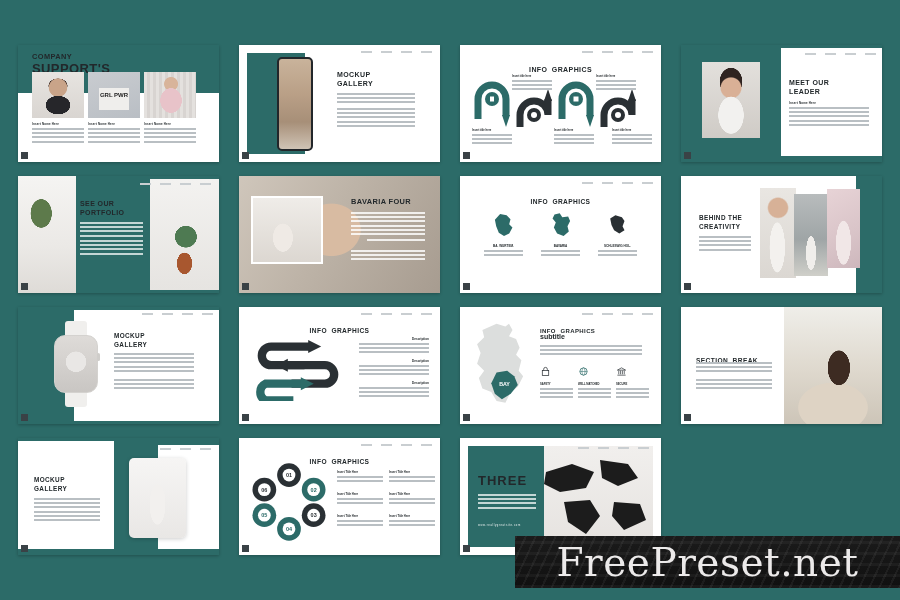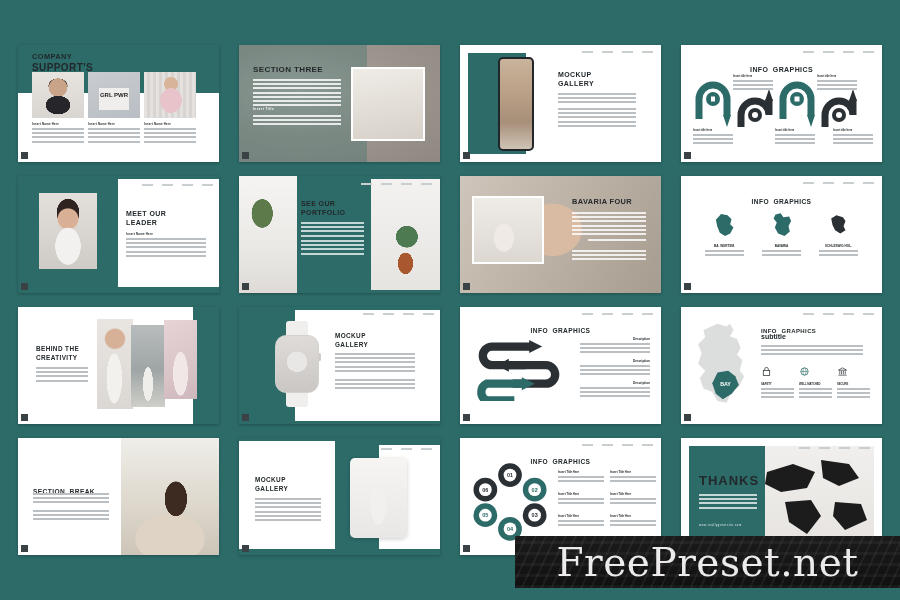--- a/index.html
+++ b/index.html
@@ -125,21 +125,21 @@
   }
 </style>
 </head>
 <body>
 
 <div class="grid">
 
   <div class="slide">
     <div style="position:absolute;left:0;top:0;width:201px;height:48px;background:#2c6b68"></div>
     <div class="h1 wht" style="position:absolute;left:14px;top:8px;font-size:7.4px">COMPANY</div>
-    <div class="h1 wht" style="position:absolute;left:14px;top:17px;font-size:10px">SUPPORT'S</div>
+    <div class="h1 wht" style="position:absolute;left:14px;top:17px;font-size:13px">SUPPORT'S</div>
 
     <div class="ph ph-woman-black" style="position:absolute;left:14px;top:27px;width:52px;height:46px"></div>
     <div class="ph ph-grl" style="position:absolute;left:70px;top:27px;width:52px;height:46px">
       <div style="position:absolute;left:11px;top:16px;width:30px;height:22px;background:#efeeec"></div>
       <div style="position:absolute;left:0;top:20px;width:52px;text-align:center;font-weight:800;font-size:6px;color:#222;line-height:1.02">GRL PWR</div>
     </div>
     <div class="ph ph-pink" style="position:absolute;left:126px;top:27px;width:52px;height:46px"></div>
 
     <div style="position:absolute;left:14px;top:77px;width:52px">
       <div class="sub" style="font-size:2.9px">Insert Name Here</div>
@@ -164,41 +164,20 @@
       <div class="lines" style="margin-top:2px">
           <u></u>
           <u></u>
           <u></u>
           <u></u>
         </div>
     </div>
     <div class="pbadge"></div>
   </div>
 
-  <div class="slide ph ph-marble">
-    <div style="position:absolute;left:0;top:0;width:128px;height:117px;background:rgba(44,107,104,.30)"></div>
-    <div class="h1 wht" style="position:absolute;left:14px;top:20px;font-size:8px">SECTION THREE</div>
-    <div class="lines onphoto" style="position:absolute;left:14px;top:34px;width:88px">
-        <u></u>
-        <u></u>
-        <u></u>
-        <u></u>
-        <u></u>
-        <u></u>
-        <u></u>
-      </div>
-    <div style="position:absolute;left:14px;top:62px;font-size:3px;font-weight:700;color:#fff;letter-spacing:.5px">Insert Title</div>
-    <div class="lines onphoto" style="position:absolute;left:14px;top:70px;width:88px">
-        <u></u>
-        <u></u>
-        <u></u>
-      </div>
-    <div class="ph ph-bottles frame" style="position:absolute;left:112px;top:22px;width:74px;height:74px"></div>
-    <div class="pbadge"></div>
-  </div>
 
   <div class="slide">
     <div class="navdots">
         <i></i>
         <i></i>
         <i></i>
         <i></i>
       </div>
     <div style="position:absolute;left:8px;top:8px;width:58px;height:101px;background:#2c6b68"></div>
     <div class="ph ph-phone" style="position:absolute;left:38px;top:12px;width:36px;height:94px;border:2px solid #22262a;border-radius:5px"></div>
@@ -687,21 +666,21 @@
         <path d="M20 18 L46 12 L70 20 L62 34 L40 38 L22 32 Z M78 26 L104 18 L126 26 L118 42 L92 46 L76 38 Z M132 14 L160 18 L170 32 L150 40 L134 32 Z M34 52 L58 50 L64 68 L48 88 L34 74 Z M96 56 L122 54 L132 70 L118 88 L100 76 Z M146 56 L172 58 L178 74 L156 84 L144 70 Z" fill="#1c1c1c"></path>
       </svg>
     </div>
     <div style="position:absolute;left:8px;top:8px;width:76px;height:101px;background:#2c6b68"></div>
     <div class="navdots" style="top:9px;right:12px">
         <i></i>
         <i></i>
         <i></i>
         <i></i>
       </div>
-    <div class="h1 wht" style="position:absolute;left:18px;top:36px;font-size:13px;letter-spacing:1px">THANKS</div>
+    <div class="h1 wht" style="position:absolute;left:18px;top:36px;font-size:13px;letter-spacing:1px">THREE</div>
     <div class="lines onteal" style="position:absolute;left:18px;top:56px;width:58px">
         <u></u>
         <u></u>
         <u></u>
         <u></u>
       </div>
     <div style="position:absolute;left:18px;top:86px;font-size:2.7px;color:rgba(255,255,255,.9);letter-spacing:.6px">www.reallygreatsite.com</div>
     <div class="pbadge"></div>
   </div>
 

